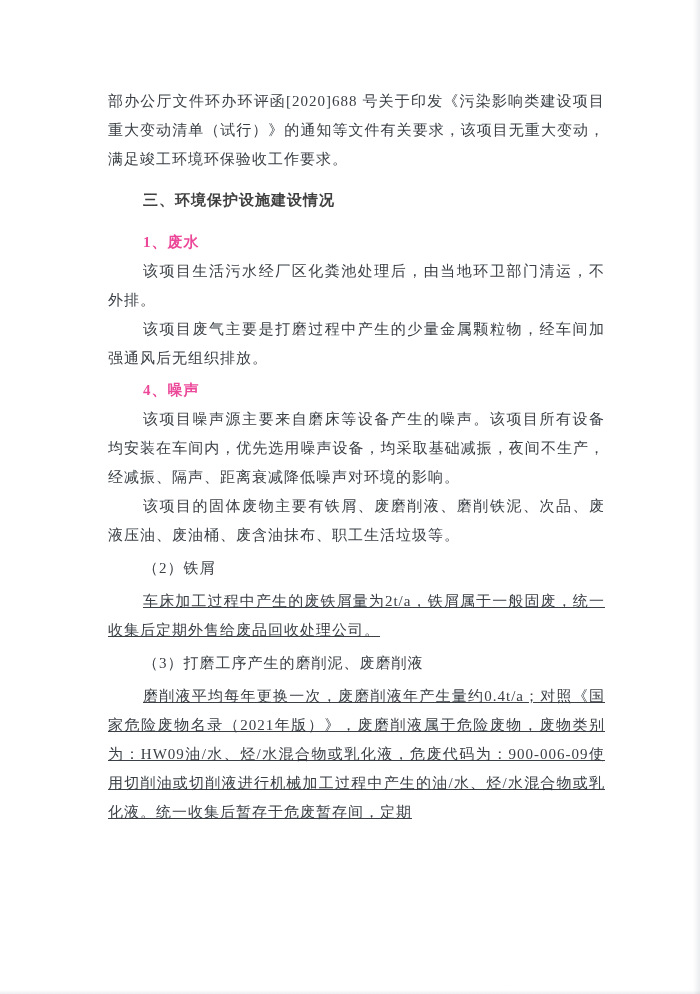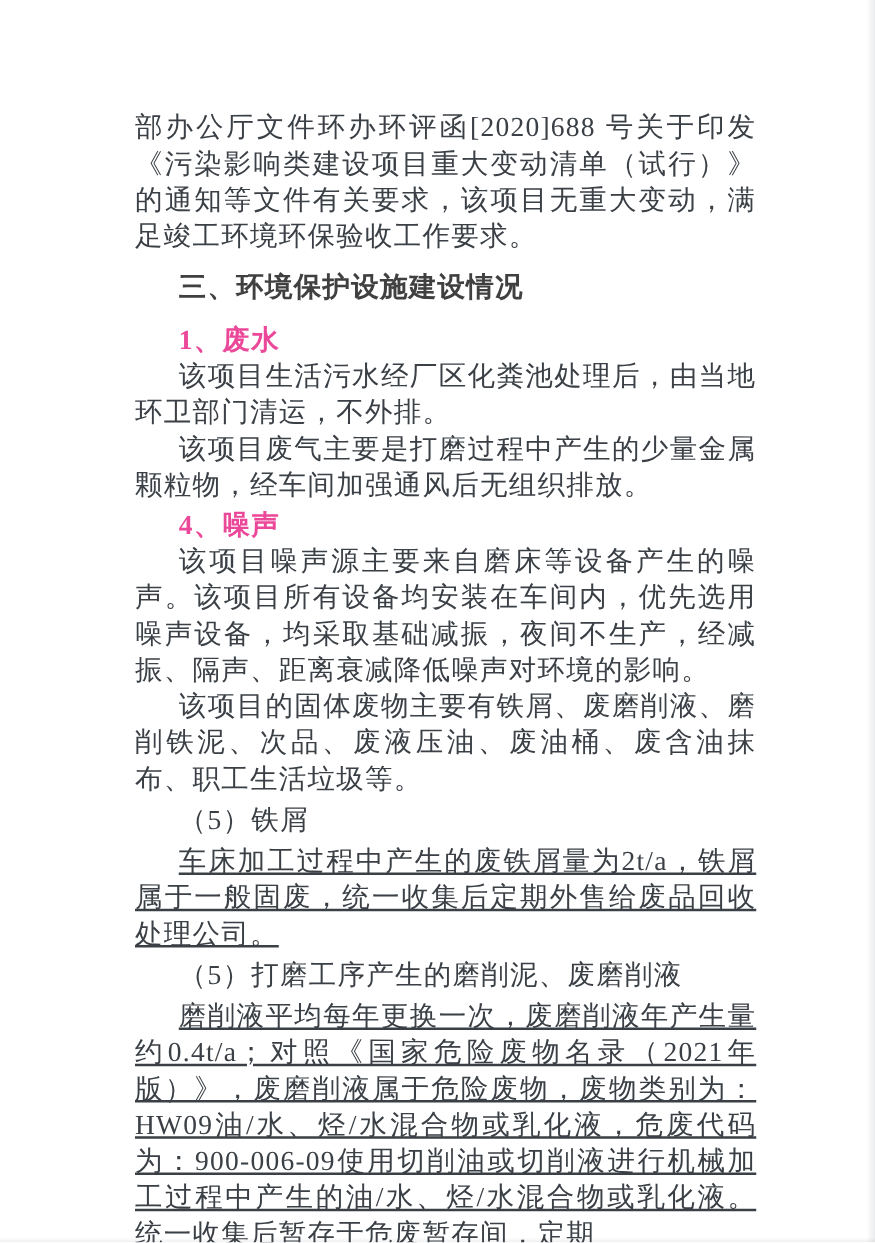--- a/index.html
+++ b/index.html
@@ -34,21 +34,21 @@
     pointer-events: none;
   }
   .content {
     position: absolute;
     left: 108px;
     top: 87px;
     width: 497px;
   }
   .para {
     margin: 0;
-    font-size: 22px;
+    font-size: 15px;
     line-height: 29px;
     letter-spacing: 1px;
     text-align: justify;
     text-justify: inter-character;
     word-break: break-all;
   }
   .para.indent { text-indent: 35px; }
   .para.no-indent { text-indent: 0; }
   .para.heading1 {
     font-weight: 700;
@@ -79,18 +79,18 @@
 <div class="page">
   <div class="content">
       <p class="para body no-indent">部办公厅文件环办环评函[2020]688 号关于印发《污染影响类建设项目重大变动清单（试行）》的通知等文件有关要求，该项目无重大变动，满足竣工环境环保验收工作要求。</p>
       <p class="para heading1">三、环境保护设施建设情况</p>
       <p class="para heading2">1、废水</p>
       <p class="para body indent">该项目生活污水经厂区化粪池处理后，由当地环卫部门清运，不外排。</p>
       <p class="para body indent">该项目废气主要是打磨过程中产生的少量金属颗粒物，经车间加强通风后无组织排放。</p>
       <p class="para heading2">4、噪声</p>
       <p class="para body indent">该项目噪声源主要来自磨床等设备产生的噪声。该项目所有设备均安装在车间内，优先选用噪声设备，均采取基础减振，夜间不生产，经减振、隔声、距离衰减降低噪声对环境的影响。</p>
       <p class="para body indent">该项目的固体废物主要有铁屑、废磨削液、磨削铁泥、次品、废液压油、废油桶、废含油抹布、职工生活垃圾等。</p>
-      <p class="para subitem">（5）铁屑</p>
+      <p class="para subitem">（2）铁屑</p>
       <p class="para body indent after-gap">车床加工过程中产生的废铁屑量为2t/a，铁屑属于一般固废，统一收集后定期外售给废品回收处理公司。</p>
-      <p class="para subitem">（5）打磨工序产生的磨削泥、废磨削液</p>
+      <p class="para subitem">（3）打磨工序产生的磨削泥、废磨削液</p>
       <p class="para body indent after-gap">磨削液平均每年更换一次，废磨削液年产生量约0.4t/a；对照《国家危险废物名录（2021年版）》，废磨削液属于危险废物，废物类别为：HW09油/水、烃/水混合物或乳化液，危废代码为：900-006-09使用切削油或切削液进行机械加工过程中产生的油/水、烃/水混合物或乳化液。统一收集后暂存于危废暂存间，定期</p>
     </div>
 </div>
 
 </body></html>

